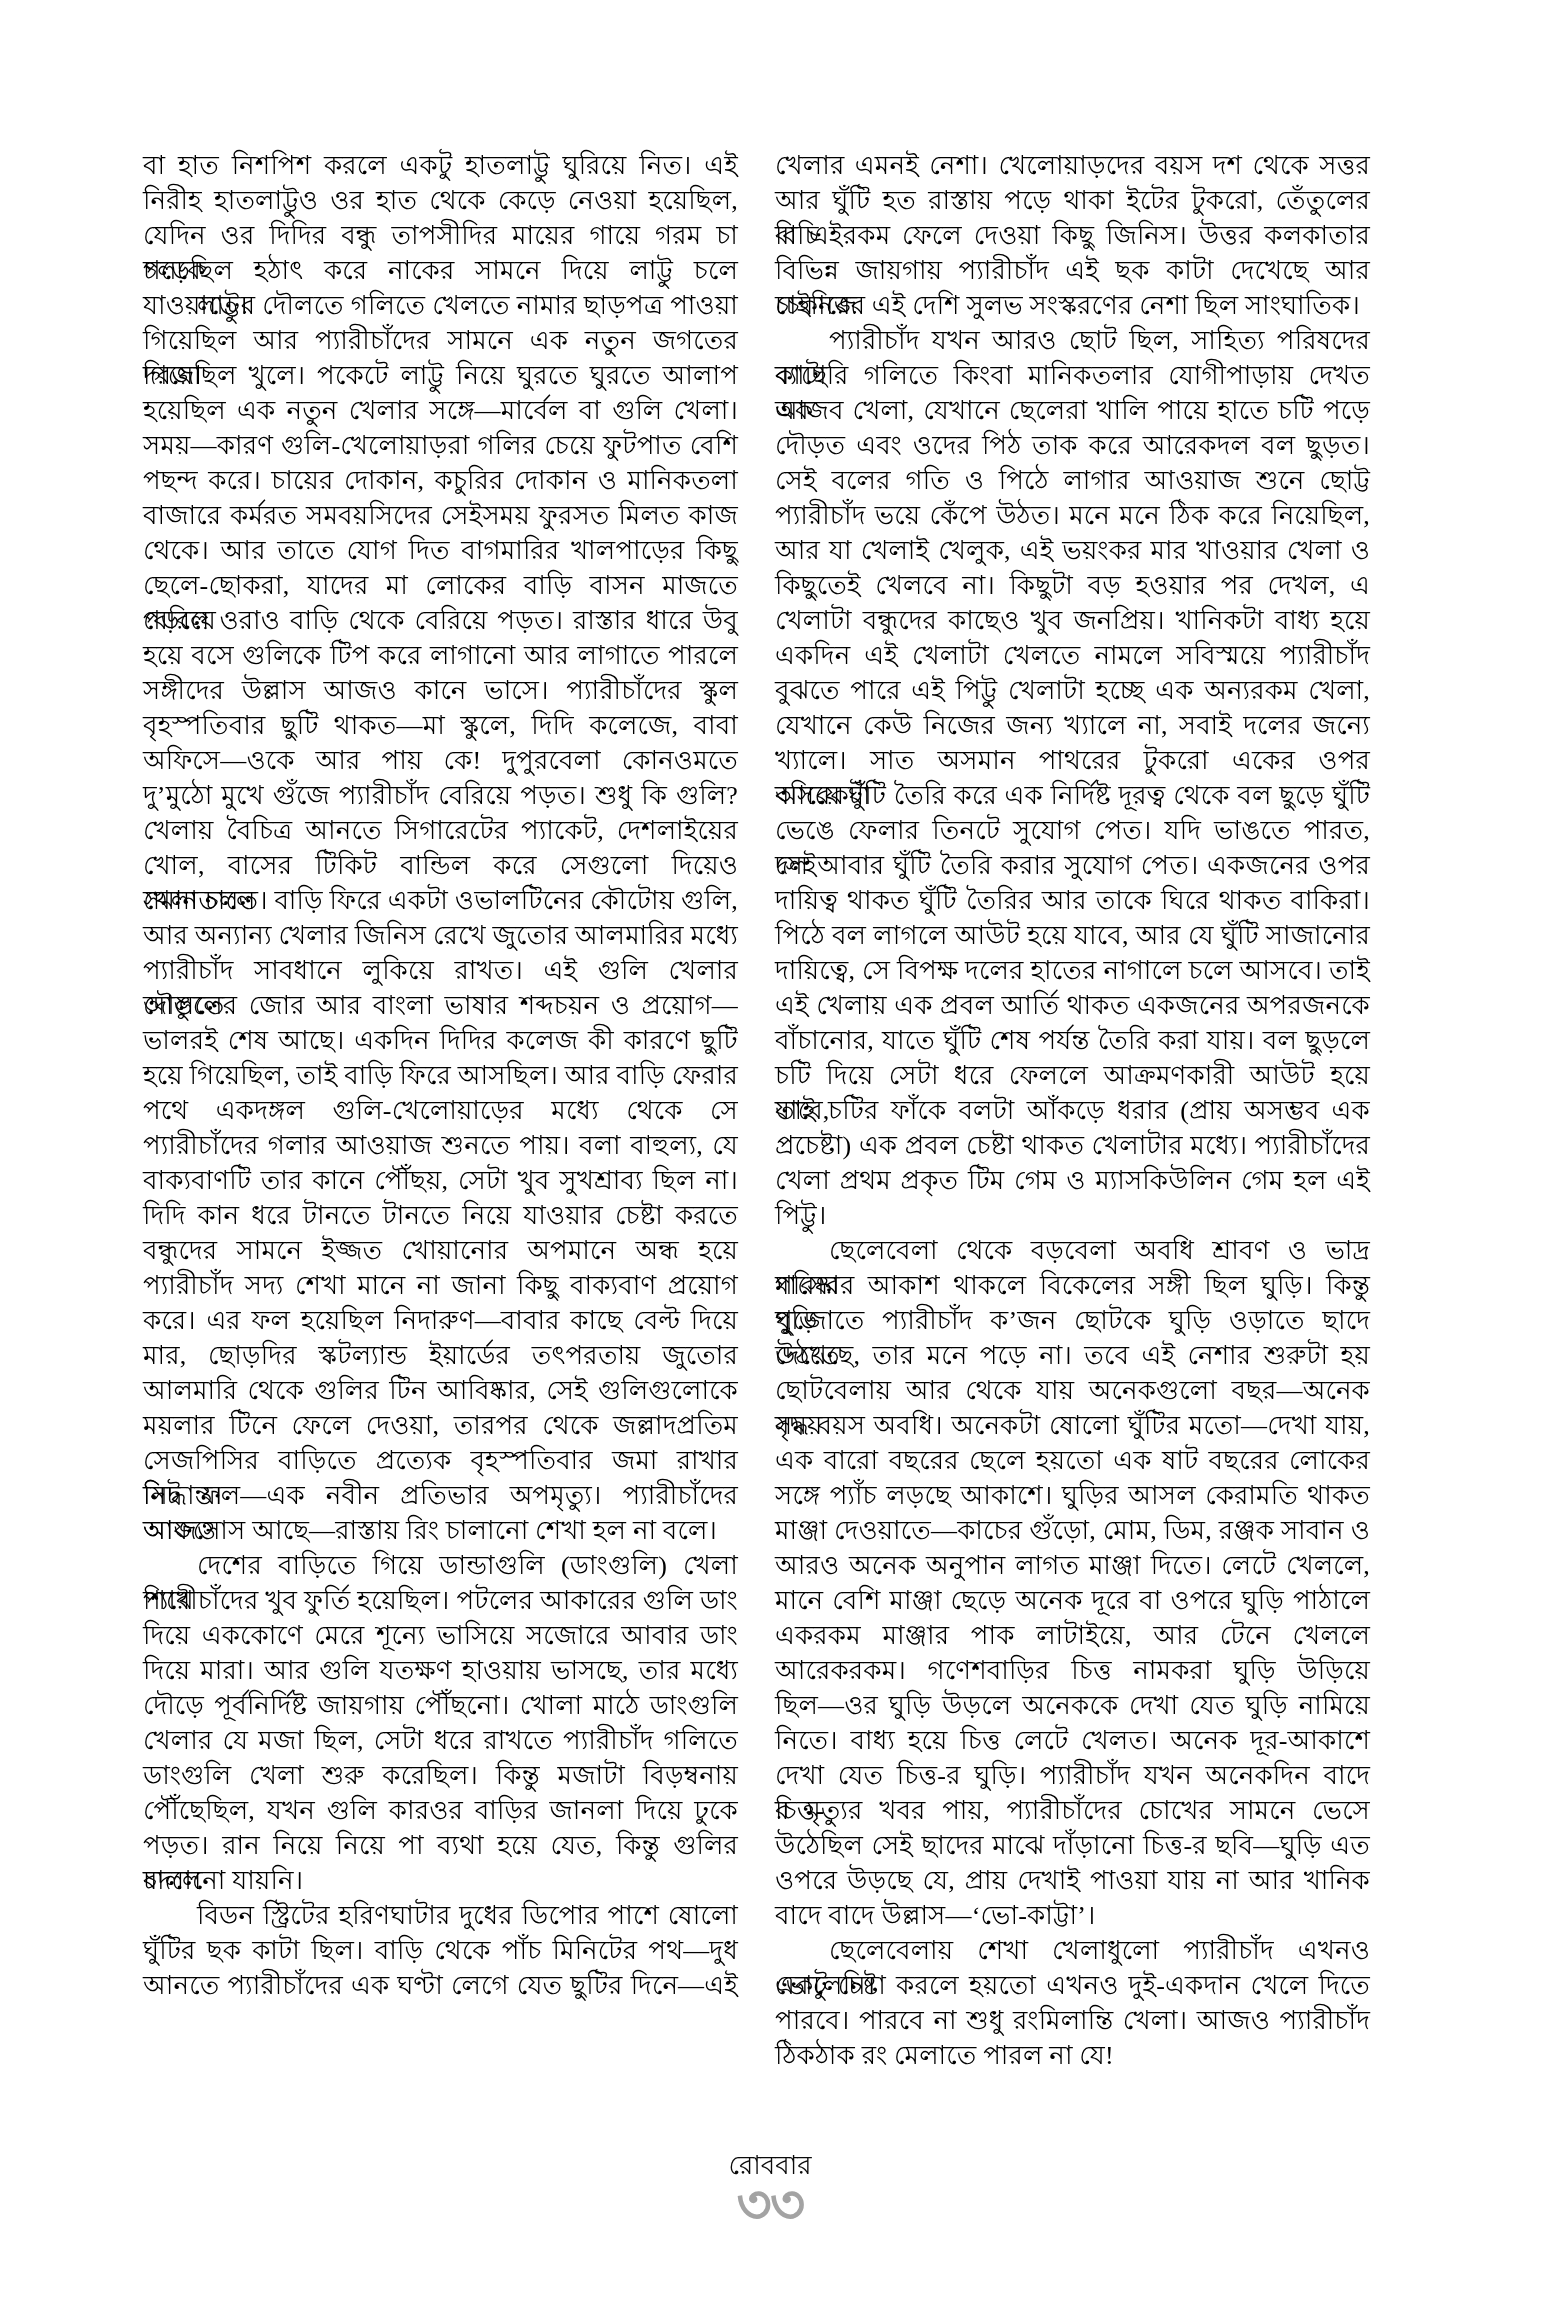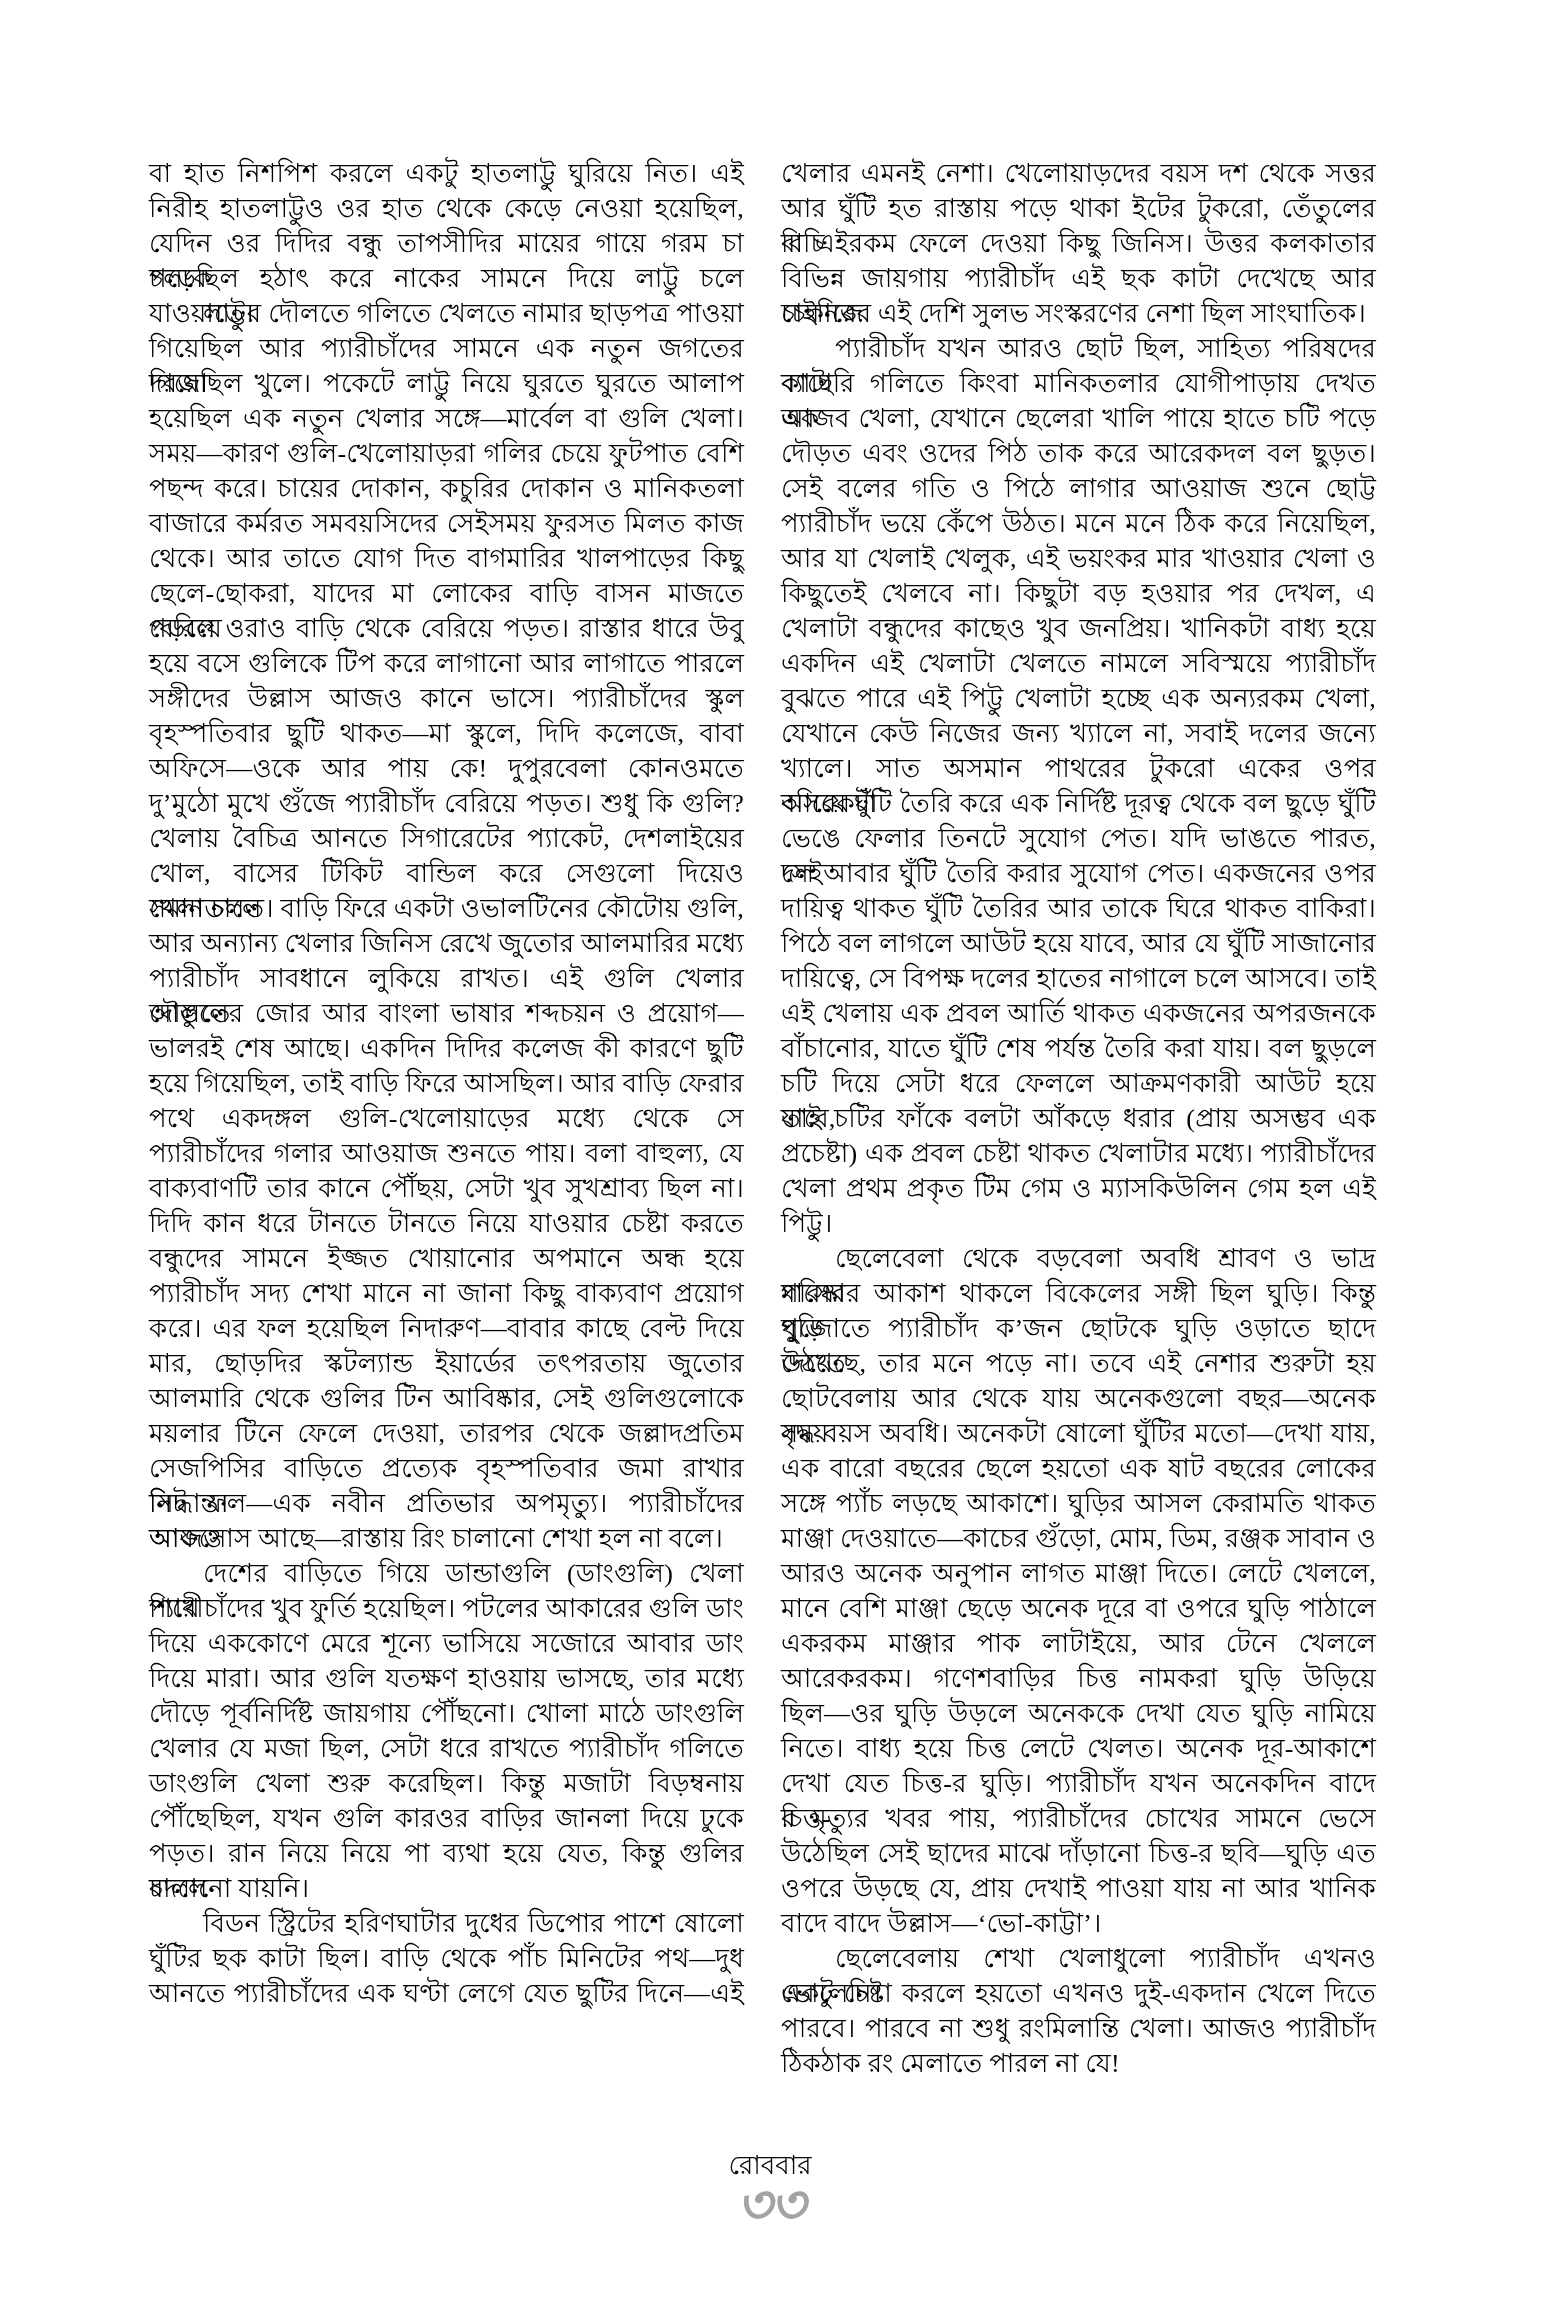--- a/index.html
+++ b/index.html
@@ -10,25 +10,24 @@
     color: #000;
   }
   .page {
     position: relative;
     width: 1565px; height: 2319px;
     background: #ffffff;
     overflow: hidden;
   }
   .columns {
     position: absolute;
-    left: 143px; top: 156px;
+    left: 143px; top: 148px;
     width: 1228px;
     display: flex;
     gap: 37px;
-    margin-left: 6px;
   }
   .col { width: 595px; }
   .line {
     font-size: 26px;
     line-height: 35px;
     height: 35px;
     text-align: justify;
     text-align-last: justify;
     overflow: visible;
     white-space: normal;
@@ -170,17 +169,17 @@
         <div class="line end">বাদে বাদে উল্লাস—‘ভো-কাট্টা’।</div>
         <div class="line indent">ছেলেবেলায় শেখা খেলাধুলো প্যারীচাঁদ এখনও ভোলেনি।</div>
         <div class="line">একটু চেষ্টা করলে হয়তো এখনও দুই-একদান খেলে দিতে</div>
         <div class="line">পারবে। পারবে না শুধু রংমিলান্তি খেলা। আজও প্যারীচাঁদ</div>
         <div class="line end">ঠিকঠাক রং মেলাতে পারল না যে!</div>
       </div>
   </div>
 
   <div class="footer">
     <div class="footer-title">রোববার</div>
-    <div class="footer-page" style="color: rgb(163, 163, 163); font-style: italic;">৩৩</div>
+    <div class="footer-page" style="color: rgb(163, 163, 163);">৩৩</div>
   </div>
 
 </div>
 
 
 </body></html>

